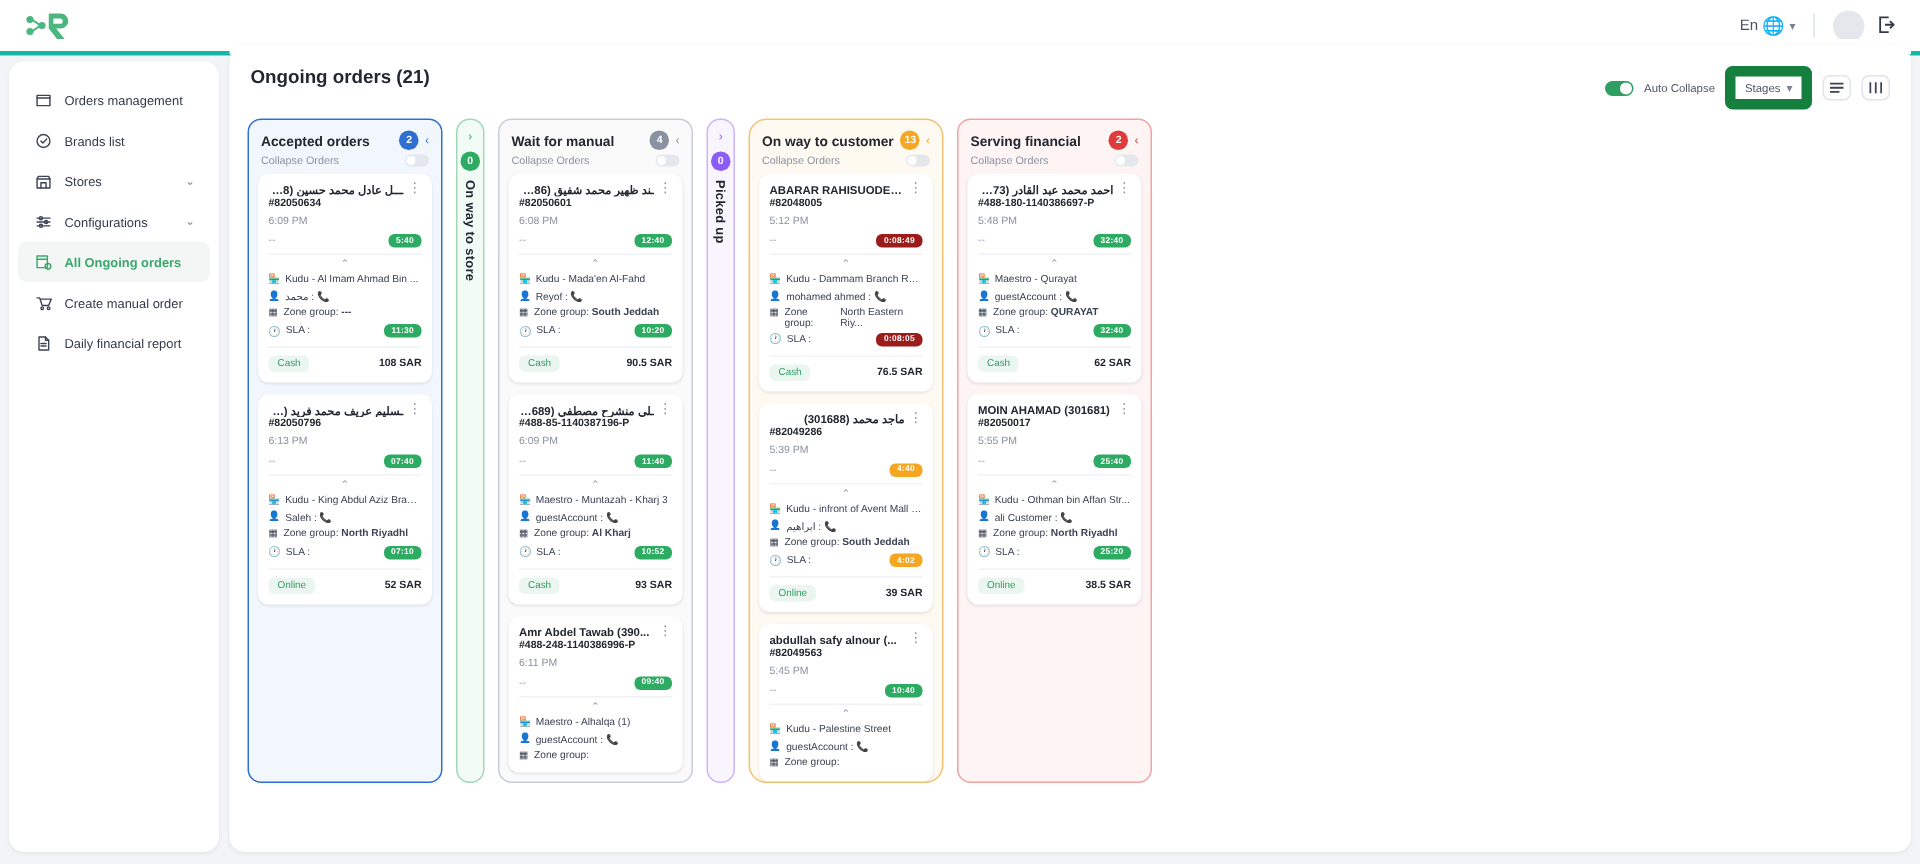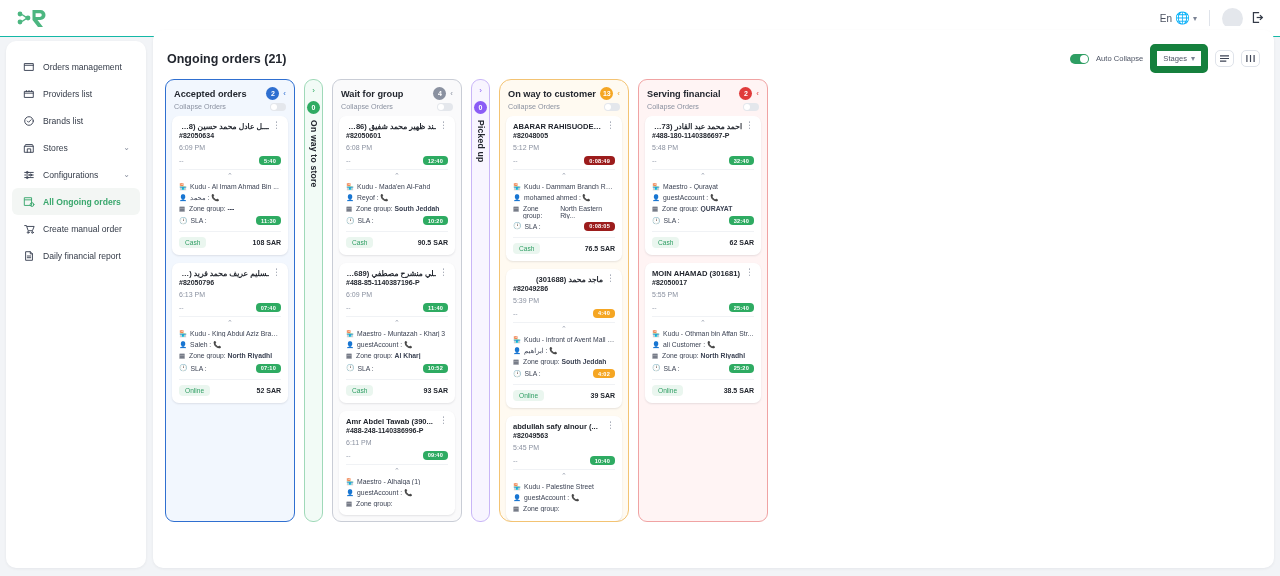--- a/index.html
+++ b/index.html
@@ -8,21 +8,21 @@
     background: #f2f4f7;
     font-family: "Liberation Sans", sans-serif;
     overflow: hidden;
   }
   body { position: relative; }
 
   
   .topbar {
     height: 37px; background: #ffffff; display: flex; align-items: center;
     justify-content: space-between; padding: 0 16px;
-    border-bottom: 1px solid #14b8a6;
+    border-bottom: 3px solid #14b8a6;
   }
   .logo { display: flex; align-items: center; }
   .topbar-right { display: flex; align-items: center; gap: 8px; }
   .lang { display: flex; align-items: center; gap: 3px; font-size: 10px; color: #4a5160; }
   .lang .globe { font-size: 12px; }
   .chev { font-size: 8px; color: #7b8394; }
   .vdiv { width: 1px; height: 16px; background: #dfe3ea; margin: 0 4px; }
   .avatar { width: 21px; height: 21px; border-radius: 50%; background: #e4e7ec; }
   .logout { font-size: 13px; color: #333a47; line-height: 1; }
 
@@ -49,21 +49,21 @@
     position: absolute; left: 153px; top: 30px; right: 6px; bottom: 8px;
     background: #ffffff; border-radius: 10px;
     box-shadow: 0 1px 3px rgba(16,24,40,.06);
     overflow: hidden;
   }
   .strip {
     position: absolute; left: 153px; top: 26px; right: 6px; height: 10px;
     background: #ffffff; border-radius: 8px 8px 0 0;
   }
   .main-head {
-    display: flex; align-items: center; justify-content: space-between;
+    display: flex; justify-content: space-between;
     padding: 14px 14px 6px 14px;
   }
   .page-title { font-size: 12.5px; font-weight: bold; color: #23272f; }
   .tools { display: flex; align-items: center; gap: 7px; }
   .toggle-pill {
     width: 19px; height: 10px; border-radius: 6px; background: #2e9e63;
     position: relative;
   }
   .toggle-pill::after {
     content: ""; position: absolute; right: 1px; top: 1px;
@@ -209,30 +209,20 @@
           <svg viewBox="0 0 14 14" fill="none" stroke="#3c4354" stroke-width="1.1" stroke-linecap="round" stroke-linejoin="round">
             <path d="M2 3h10v8H2z"></path>
             <path d="M2 5h10"></path>
           </svg>
         </span>
         <span class="lbl">Orders management</span>
       </div>
       <div class="side-item">
         <span class="ico">
           <svg viewBox="0 0 14 14" fill="none" stroke="#3c4354" stroke-width="1.1" stroke-linecap="round" stroke-linejoin="round">
-            <path d="M2 4h10v7H2z"></path>
-            <path d="M2 6h10"></path>
-            <path d="M4 3v1M7 3v1M10 3v1"></path>
-          </svg>
-        </span>
-        <span class="lbl">Providers list</span>
-      </div>
-      <div class="side-item">
-        <span class="ico">
-          <svg viewBox="0 0 14 14" fill="none" stroke="#3c4354" stroke-width="1.1" stroke-linecap="round" stroke-linejoin="round">
             <circle cx="7" cy="7" r="5"></circle>
             <path d="M5 7l1.5 1.5L9.5 5.5"></path>
           </svg>
         </span>
         <span class="lbl">Brands list</span>
       </div>
       <div class="side-item">
         <span class="ico">
           <svg viewBox="0 0 14 14" fill="none" stroke="#3c4354" stroke-width="1.1" stroke-linecap="round" stroke-linejoin="round">
             <path d="M2 5h10v7H2z"></path>
@@ -404,21 +394,21 @@
         </div>
       </div>
       <div class="col-collapsed" style="border-color: rgb(159, 217, 184); background: rgb(242, 251, 246);">
         <span class="exp" style="color:#2eab62">›</span>
         <span class="vbadge" style="background:#2eab62">0</span>
         <span class="vtitle">On way to store</span>
       </div>
       <div class="column col-wide" style="border-color: rgb(201, 205, 214); background: rgb(250, 250, 251);">
         <div class="col-head">
           <div class="col-title-row">
-            <span class="col-title" style="color:#23272f">Wait for group</span>
+            <span class="col-title" style="color:#23272f">Wait for manual</span>
             <span class="count-badge" style="background:#8a91a0">4</span>
             <span class="col-collapse-ico" style="color:#8a91a0">‹</span>
           </div>
           <div class="col-sub-row">
             <span class="col-sub">Collapse Orders</span>
             <span class="mini-toggle"></span>
           </div>
         </div>
         <div class="col-body">
           <div class="card">

